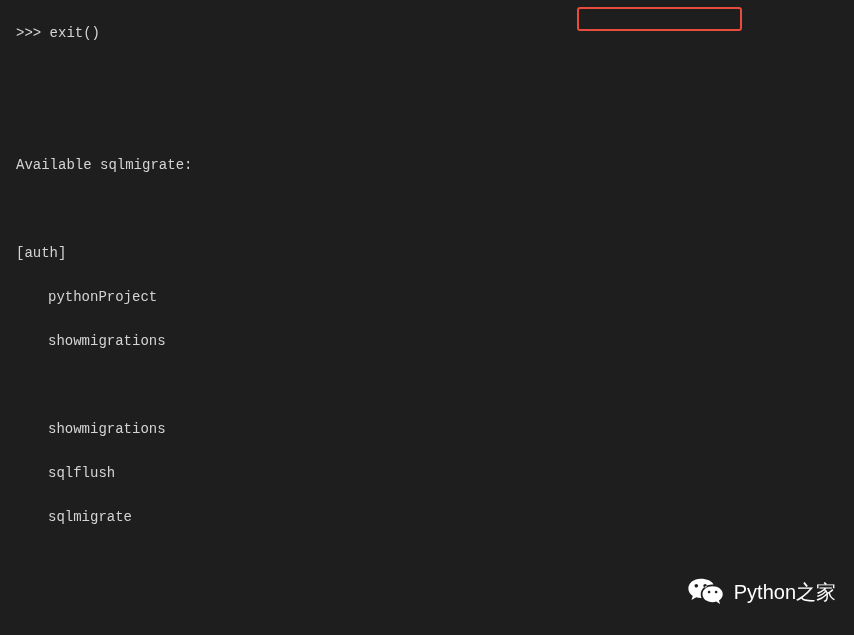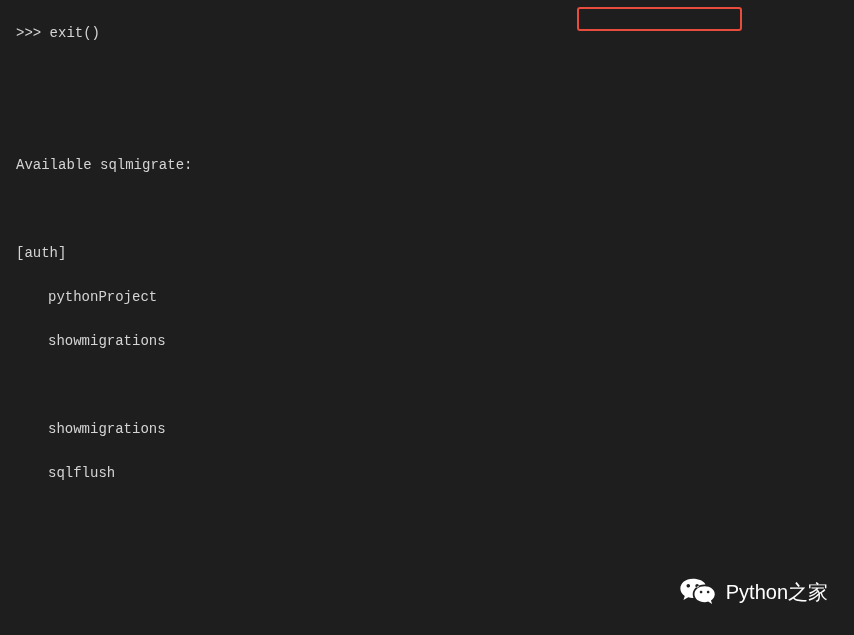--- a/index.html
+++ b/index.html
@@ -43,21 +43,21 @@
       width: 165px;
       height: 24px;
       pointer-events: none;
     }
     .indent {
       padding-left: 32px;
     }
     .watermark {
       position: absolute;
       bottom: 28px;
-      right: 26px;
+      right: 18px;
       display: flex;
       align-items: center;
       gap: 10px;
     }
     .wechat-icon {
       width: 36px;
       height: 30px;
       position: relative;
     }
     .wechat-icon svg {
@@ -83,20 +83,21 @@
 <div class="line"></div>
 <div class="line"></div>
 <div class="line">Available sqlmigrate:</div>
 <div class="line"></div>
 <div class="line">[auth]</div>
 <div class="line indent">pythonProject</div>
 <div class="line indent">showmigrations</div>
 <div class="line"></div>
 <div class="line indent">showmigrations</div>
 <div class="line indent">sqlflush</div>
+<div class="line indent">sqlmigrate</div>
 
 
 
 
 
 
 
 
 
 

